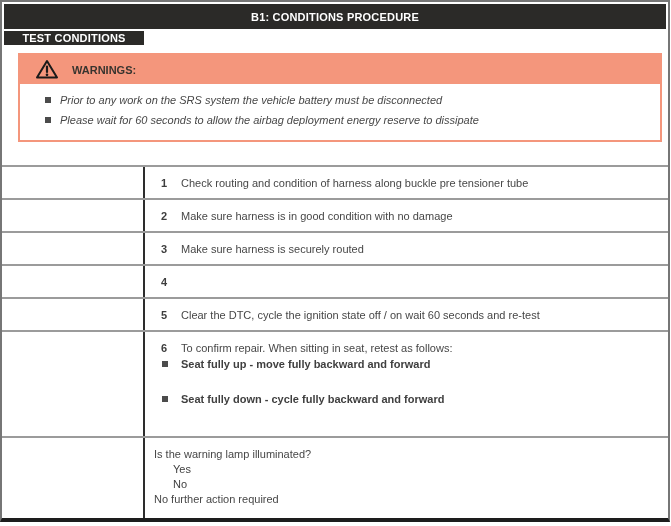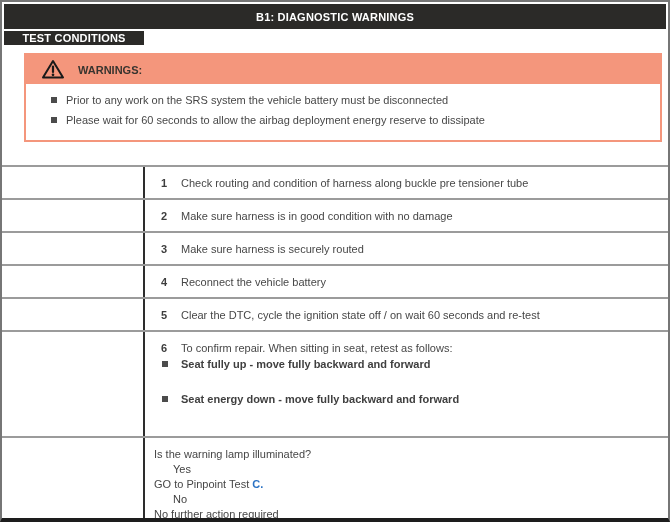--- a/index.html
+++ b/index.html
@@ -27,29 +27,29 @@
   .bar2 { display:flex; margin:2px 2px 0 2px; height:14px; }
   .bar2 .hcell {
     background:#2b2a28; color:#ffffff;
     font-size:11px; font-weight:bold; letter-spacing:.2px;
     display:flex; align-items:center; justify-content:center;
   }
   .hcell.c1 { width:140px; margin-right:2px; }
   .hcell.c2 { flex:1;margin-top:16px; }
 
   
-  .warnbox { margin:8px 6px 0 22px; border:2px solid #f4967c; }
+  .warnbox { margin:8px 6px 0 16px; border:2px solid #f4967c; }
   .warnhead {
     background:#f4967c; height:29px;
     display:flex; align-items:center; padding-left:15px;
   }
   .warnhead svg { display:block; }
   .warnlabel { margin-left:13px; font-size:11px; font-weight:bold; color:#38342f; }
   .warnbody { padding:7px 0 9px 0; background:#ffffff; }
-  .warnitem { display:flex; align-items:flex-start; padding:3px 10px 4px 25px; font-size:11px; color:#474747; line-height:13px; }
+  .warnitem { display:flex; align-items:flex-start; padding:3px 10px 4px 25px; font-size:11px; color:#474747; line-height:13px;font-style:italic; }
   .sqbullet { flex:0 0 auto; width:6px; height:6px; background:#4c4c4c; margin:3px 9px 0 0; }
 
   
   .spacer { height:23px; }
 
   
   .btable { border-top:2px solid #9b9b9b; }
   .brow { display:flex; border-bottom:2px solid #9b9b9b; }
   .brow .lcell { flex:0 0 141px; border-right:2px solid #2d2d2d; }
   .brow .rcell { flex:1; font-size:11px; color:#474747; }
@@ -68,21 +68,21 @@
   .resultrow .rcell { height:86px; padding:9px 0 0 9px; box-sizing:border-box; line-height:15px; }
   .ans { font-weight:normal; color:#3f3f3f; padding-left:19px; }
   .golink { color:#2a72c4; font-weight:bold; cursor:pointer; }
 </style>
 </head>
 <body>
 
 <div class="doc">
 
   <div class="bar1">
-    <span>B1: DIAGNOSTIC WARNINGS</span>
+    <span>B1: CONDITIONS PROCEDURE</span>
   </div>
 
   <div class="bar2">
     <div class="hcell c1">
       <span>TEST CONDITIONS</span>
     </div>
     <div class="hcell c2">
       <span>DETAILS/RESULTS/ACTIONS</span>
     </div>
   </div>
@@ -135,21 +135,20 @@
       <div class="rcell">
         <span class="stepnum">3</span>
         <span class="steptext">Make sure harness is securely routed</span>
       </div>
     </div>
 
     <div class="brow steprow">
       <div class="lcell"></div>
       <div class="rcell">
         <span class="stepnum">4</span>
-        <span class="steptext">Reconnect the vehicle battery</span>
       </div>
     </div>
 
     <div class="brow steprow">
       <div class="lcell"></div>
       <div class="rcell">
         <span class="stepnum">5</span>
         <span class="steptext">Clear the DTC, cycle the ignition state off / on wait 60 seconds and re-test</span>
       </div>
     </div>
@@ -160,30 +159,29 @@
         <div class="line1">
           <span class="stepnum">6</span>
           <span class="steptext">To confirm repair. When sitting in seat, retest as follows:</span>
         </div>
         <div class="subbullet">
           <span class="sqbullet"></span>
           <span class="subtext">Seat fully up - move fully backward and forward</span>
         </div>
         <div class="subbullet second">
           <span class="sqbullet"></span>
-          <span class="subtext">Seat energy down - move fully backward and forward</span>
+          <span class="subtext">Seat fully down - cycle fully backward and forward</span>
         </div>
       </div>
     </div>
 
     <div class="brow resultrow" style="border-bottom:none;">
       <div class="lcell"></div>
       <div class="rcell">
         <div>Is the warning lamp illuminated?</div>
         <div class="ans">Yes</div>
-        <div><span>GO to Pinpoint Test </span><span class="golink">C.</span></div>
         <div class="ans">No</div>
         <div>No further action required</div>
       </div>
     </div>
 
   </div>
 </div>
 
 </body></html>

